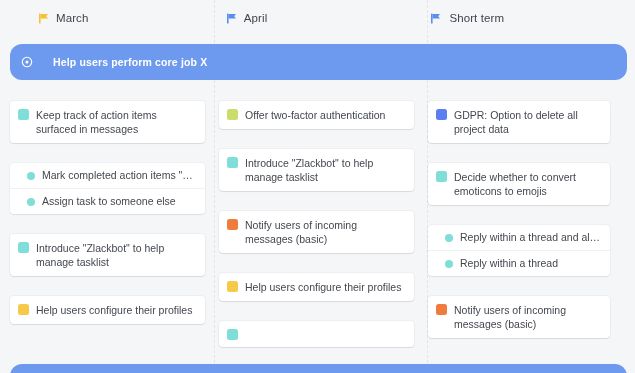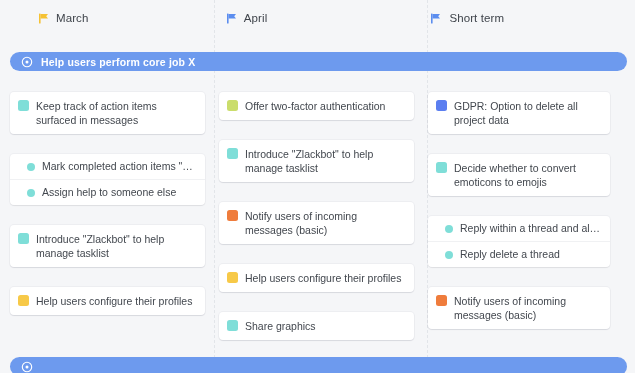--- a/index.html
+++ b/index.html
@@ -71,27 +71,27 @@
   .col-title {
     font-size: 11.5px;
     color: #3f444b;
     letter-spacing: 0.1px;
   }
 
   
   .lane { position: relative; z-index: 1; }
 
   .lane-bar {
-    margin: 16px 8px 0 10px;
-    height: 19px;
+    margin: 8px 8px 0 10px;
+    height: 36px;
     background: #6d9aee;
     border-radius: 12px;
     display: flex;
     align-items: center;
-    gap: 8px;
+    gap: 20px;
     padding-left: 11px;
     color: #ffffff;
   }
   .lane-bar-title {
     font-size: 10.5px;
     font-weight: bold;
     letter-spacing: 0.15px;
     color: #ffffff;
   }
   .target-icon {
@@ -232,21 +232,21 @@
               <span class="swatch" style="background: rgb(127, 222, 216);"></span>
               <span class="card-label">Keep track of action items surfaced in messages</span>
             </div>
             <div class="subcard">
               <div class="subitem">
                 <span class="dot" style="background: rgb(127, 222, 216);"></span>
                 <span class="sub-label">Mark completed action items "done"</span>
               </div>
               <div class="subitem">
                 <span class="dot" style="background: rgb(127, 222, 216);"></span>
-                <span class="sub-label">Assign help to someone else</span>
+                <span class="sub-label">Assign task to someone else</span>
               </div>
             </div>
             <div class="card">
               <span class="swatch" style="background: rgb(127, 222, 216);"></span>
               <span class="card-label">Introduce "Zlackbot" to help manage tasklist</span>
             </div>
             <div class="card">
               <span class="swatch" style="background: rgb(247, 201, 72);"></span>
               <span class="card-label">Help users configure their profiles</span>
             </div>
@@ -263,40 +263,39 @@
             <div class="card">
               <span class="swatch" style="background: rgb(239, 124, 60);"></span>
               <span class="card-label">Notify users of incoming messages (basic)</span>
             </div>
             <div class="card">
               <span class="swatch" style="background: rgb(247, 201, 72);"></span>
               <span class="card-label">Help users configure their profiles</span>
             </div>
             <div class="card">
               <span class="swatch" style="background: rgb(127, 222, 216);"></span>
-              <span class="card-label">Share graphics</span>
             </div>
           </div>
           <div class="lane-col c3">
             <div class="card">
               <span class="swatch" style="background: rgb(91, 126, 240);"></span>
               <span class="card-label">GDPR: Option to delete all project data</span>
             </div>
             <div class="card">
               <span class="swatch" style="background: rgb(127, 222, 216);"></span>
               <span class="card-label">Decide whether to convert emoticons to emojis</span>
             </div>
             <div class="subcard">
               <div class="subitem">
                 <span class="dot" style="background: rgb(127, 222, 216);"></span>
                 <span class="sub-label">Reply within a thread and also send to chan…</span>
               </div>
               <div class="subitem">
                 <span class="dot" style="background: rgb(127, 222, 216);"></span>
-                <span class="sub-label">Reply delete a thread</span>
+                <span class="sub-label">Reply within a thread</span>
               </div>
             </div>
             <div class="card">
               <span class="swatch" style="background: rgb(239, 124, 60);"></span>
               <span class="card-label">Notify users of incoming messages (basic)</span>
             </div>
           </div>
         </div>
       </div>
       <div class="lane lane-2">

